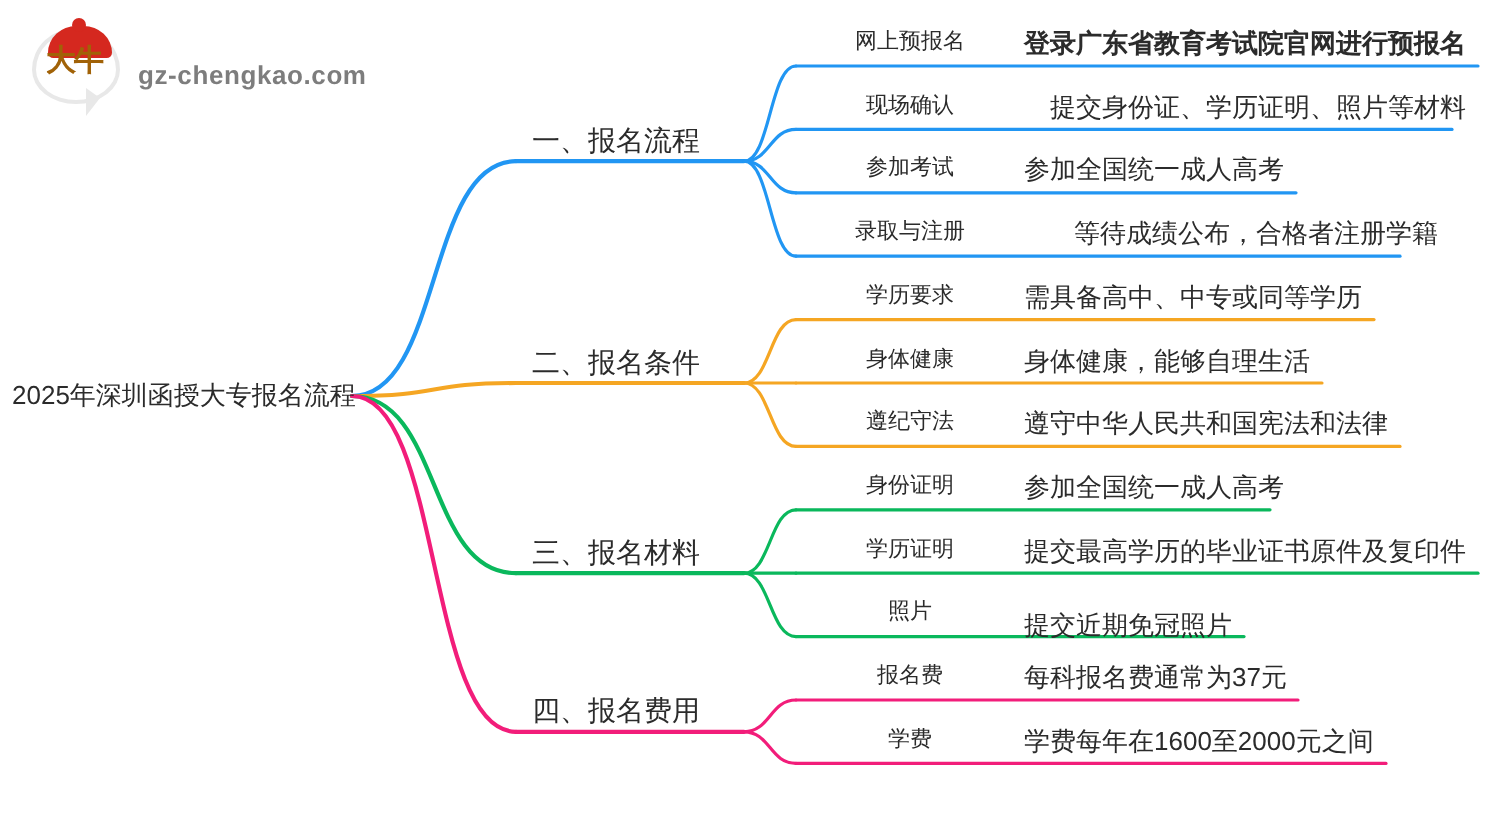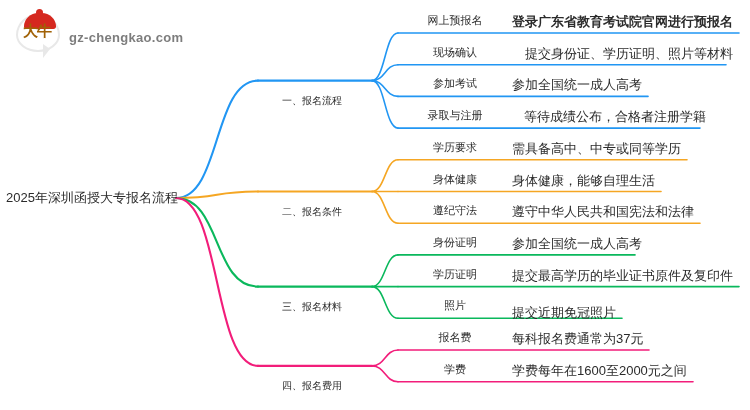--- a/index.html
+++ b/index.html
@@ -123,23 +123,22 @@
     color: #2b2b2b;
     font-family: "Liberation Sans", "DejaVu Sans", sans-serif;
   }
   #root-label {
     font-size: 13px;
     left: 6px;
     top: 198px;
     transform: translateY(-50%);
   }
   .lvl2-label {
-    font-size: 10px;
-    left: 282px;
-    margin-top: 32px;
+    font-size: 14px;
+    left: 266px;
   }
   .lvl3-title {
     font-size: 11px;
     text-align: center;
     width: 110px;
   }
   .lvl3-desc {
     font-size: 13px;
     text-align: center;
   }
@@ -197,21 +196,21 @@
   <div id="labels">
     <div class="node-label" id="root-label">2025年深圳函授大专报名流程</div>
   <div class="node-label lvl2-label" style="top: 61.6px;">一、报名流程</div>
       <div class="node-label lvl3-title" style="left: 400px; top: 13px;">网上预报名</div>
       <div class="node-label lvl3-desc" style="left: 512px; top: 13px; font-weight: bold;">登录广东省教育考试院官网进行预报名</div>
       <div class="node-label lvl3-title" style="left: 400px; top: 44.7px;">现场确认</div>
       <div class="node-label lvl3-desc" style="left: 512px; top: 44.7px; margin-left: 13px;">提交身份证、学历证明、照片等材料</div>
       <div class="node-label lvl3-title" style="left: 400px; top: 76.4px;">参加考试</div>
       <div class="node-label lvl3-desc" style="left: 512px; top: 76.4px;">参加全国统一成人高考</div>
       <div class="node-label lvl3-title" style="left: 400px; top: 108.1px;">录取与注册</div>
-      <div class="node-label lvl3-desc" style="left: 524px; top: 108.1px;">等待成绩公布，合格者注册学籍</div>
+      <div class="node-label lvl3-desc" style="left: 537px; top: 108.1px;">等待成绩公布，合格者注册学籍</div>
       <div class="node-label lvl2-label" style="top: 172.5px;">二、报名条件</div>
       <div class="node-label lvl3-title" style="left: 400px; top: 139.8px;">学历要求</div>
       <div class="node-label lvl3-desc" style="left: 512px; top: 139.8px; text-align: right;">需具备高中、中专或同等学历</div>
       <div class="node-label lvl3-title" style="left: 400px; top: 171.5px;">身体健康</div>
       <div class="node-label lvl3-desc" style="left: 512px; top: 171.5px;">身体健康，能够自理生活</div>
       <div class="node-label lvl3-title" style="left: 400px; top: 203.2px;">遵纪守法</div>
       <div class="node-label lvl3-desc" style="left: 512px; top: 203.2px;">遵守中华人民共和国宪法和法律</div>
       <div class="node-label lvl2-label" style="top: 267.6px;">三、报名材料</div>
       <div class="node-label lvl3-title" style="left: 400px; top: 234.9px;">身份证明</div>
       <div class="node-label lvl3-desc" style="left: 512px; top: 234.9px;">参加全国统一成人高考</div>

